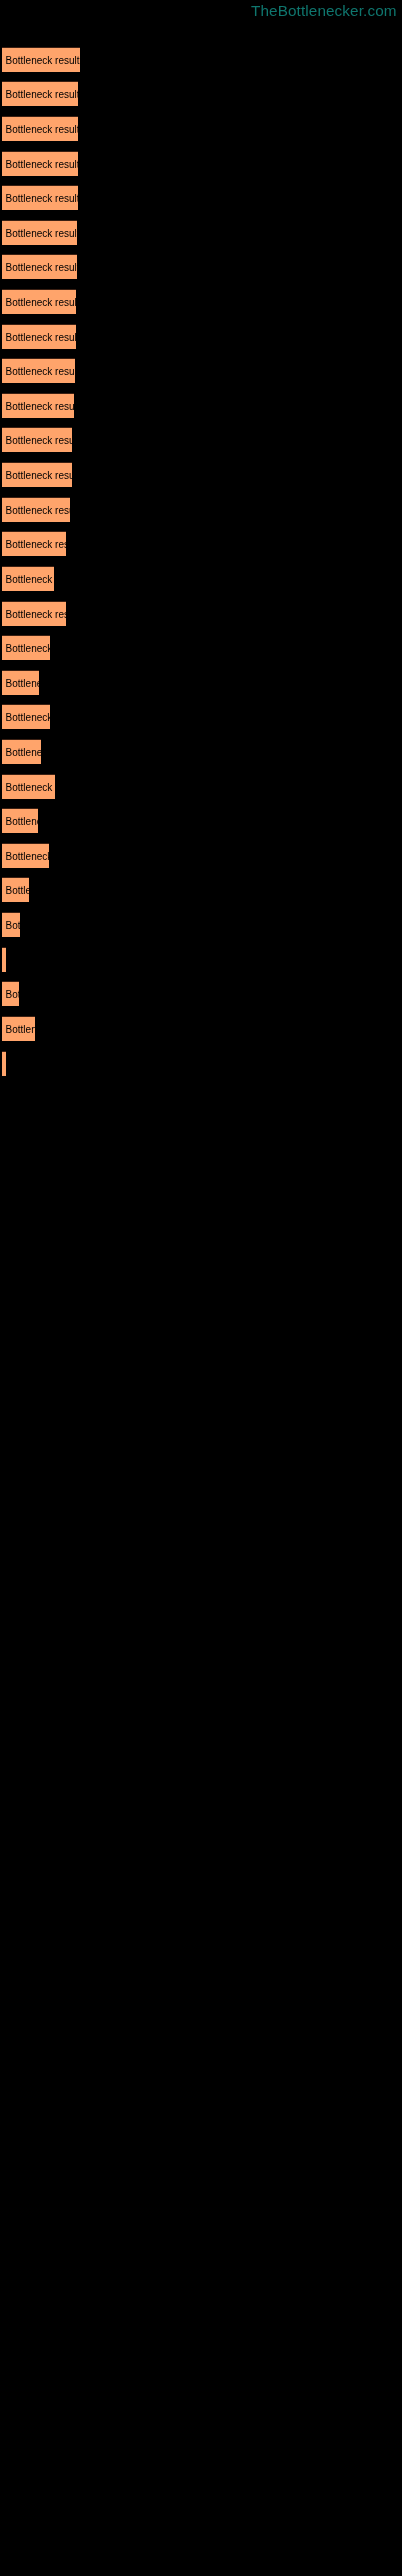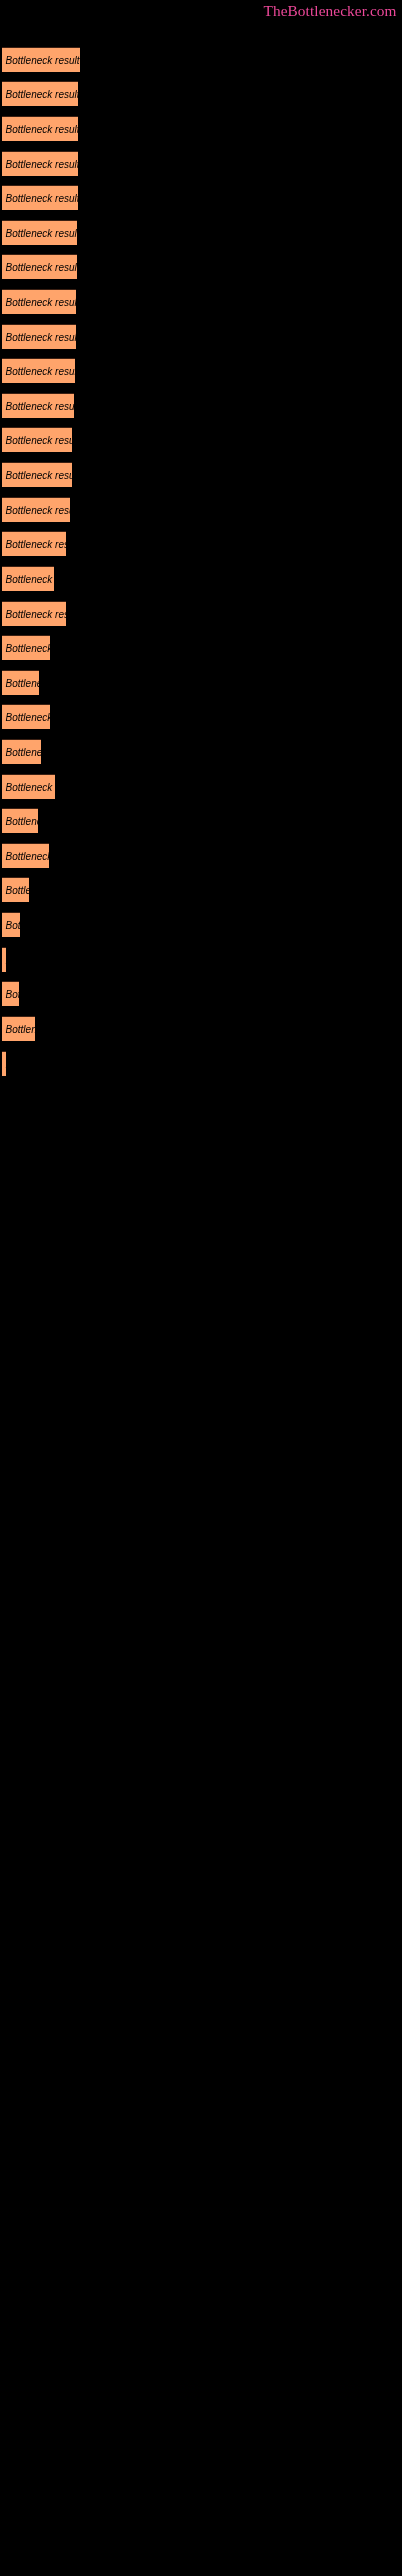--- a/index.html
+++ b/index.html
@@ -20,24 +20,24 @@
     position: relative;
     width: 403px;
     height: 2576px;
     background: #000000;
   }
 
   .site-title {
     position: absolute;
     top: 1.6px;
     right: 6.4px;
-    font-family: Liberation Serif, serif;
+    font-family: Liberation Sans, sans-serif;
     font-size: 15.3px;
     line-height: 17.7px;
-    color: #ec4899;
+    color: #0f766e;
     letter-spacing: 0.1px;
     white-space: nowrap;
     user-select: none;
   }
 
   .bars-layer {
     position: absolute;
     left: 0;
     top: 0;
     width: 403px;
@@ -47,21 +47,20 @@
   .bar {
     position: absolute;
     left: 2.4px;
     height: 25px;
     background: #FFA46B;
     border-top: 0.8px solid #3A1F12;
     overflow: hidden;
     white-space: nowrap;
     display: flex;
     align-items: center;
-    font-style: italic;
   }
 
   .bar-label {
     font-family: "Liberation Sans", sans-serif;
     font-size: 10px;
     line-height: 25px;
     color: #000000;
     padding-left: 3.2px;
     white-space: nowrap;
     user-select: none;

